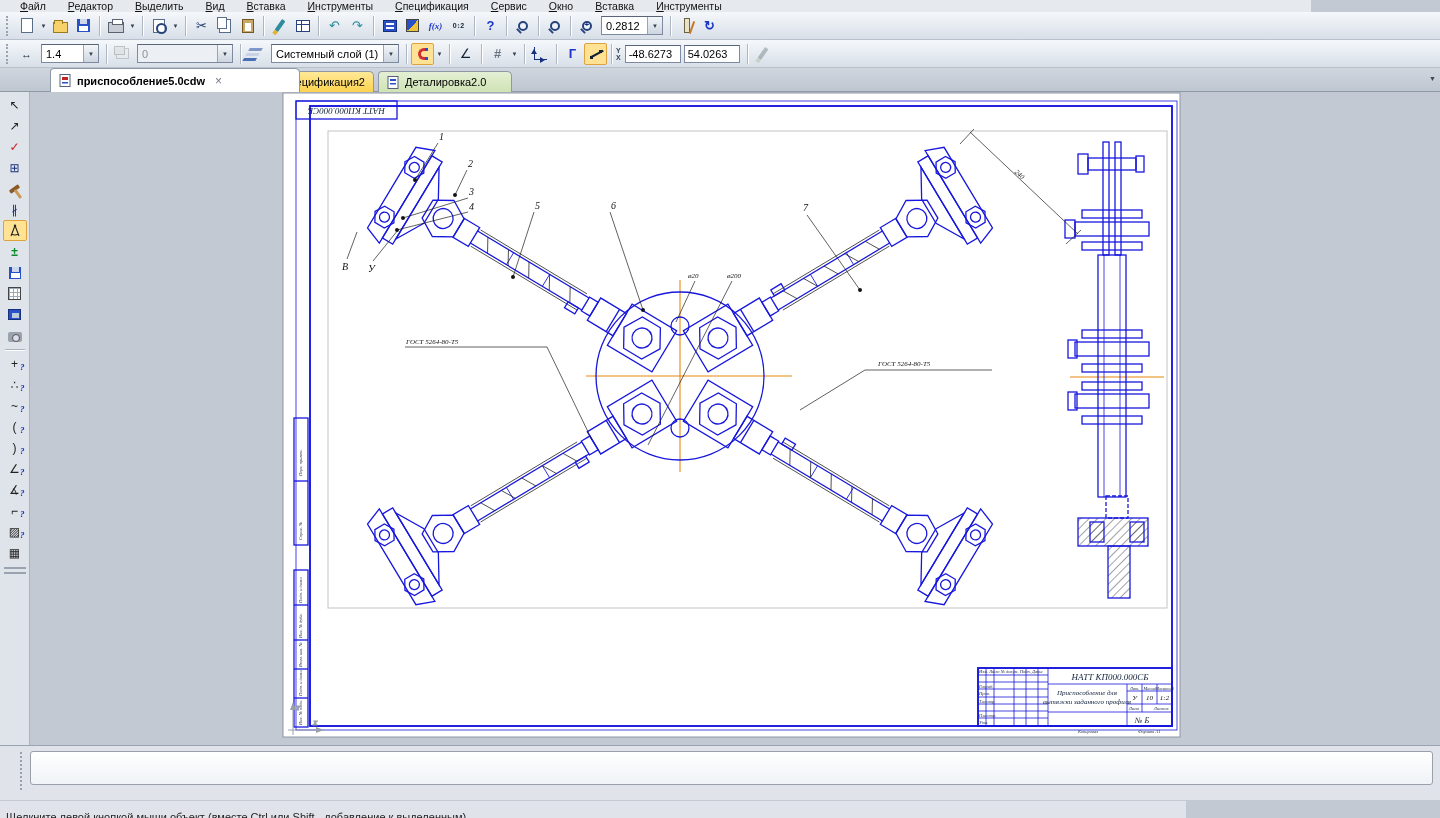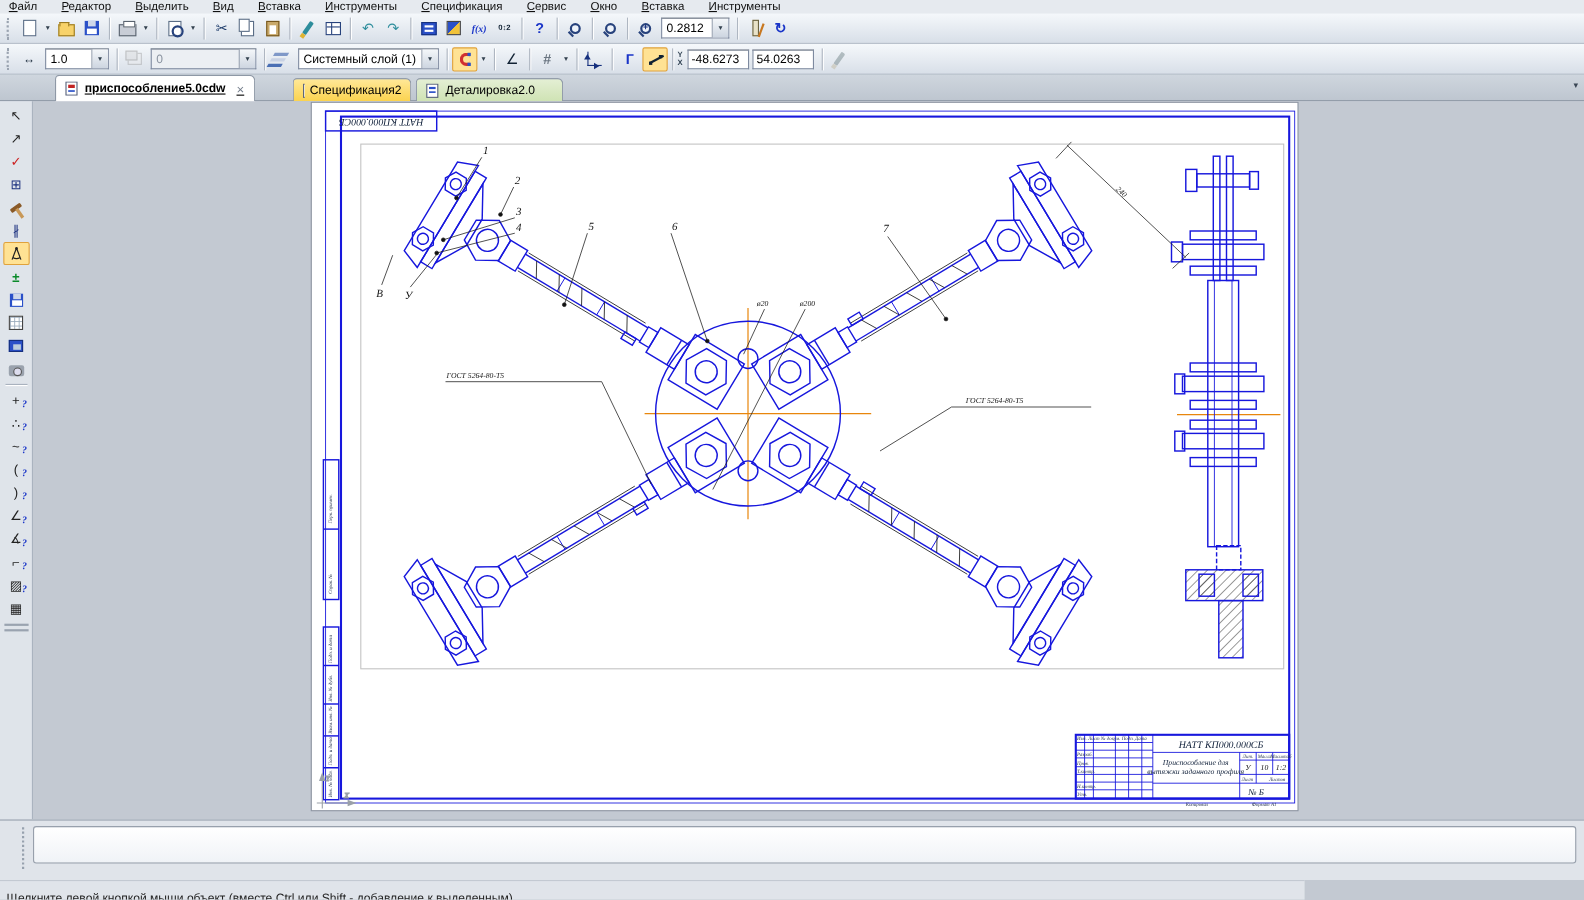--- a/index.html
+++ b/index.html
@@ -1,22 +1,22 @@
 <!DOCTYPE html>
 <html><head>
 <meta charset="utf-8">
 <style>
   * { margin:0; padding:0; box-sizing:border-box; }
   html,body { width:1440px; height:818px; overflow:hidden;
     font-family:"Liberation Sans", sans-serif; background:#c3c9d2; }
   .app { position:relative; width:1440px; height:818px; background:#c3c9d2; }
 
   
-  .menubar { position:absolute; left:0; top:0; width:1440px; height:12px;
-    background:#e6eaef; font-size:10.5px; color:#111; display:flex; align-items:flex-start; padding-left:8px; }
+  .menubar { position:absolute; left:0; top:0; width:1311px; height:12px;
+    background:#e6eaef; font-size:10.5px; color:#111; display:flex; align-items:flex-start; padding-left:20px; }
   .menu-item { display:inline-block; margin-right:22px; line-height:12px; cursor:default; white-space:nowrap; }
   .menu-item::first-letter { text-decoration:underline; }
 
   
   .toolbar { position:absolute; left:0; width:1440px; height:28px;
     background:linear-gradient(#f5f8fb,#d8dfe8); border-bottom:1px solid #b9c1cc;
     display:flex; align-items:center; padding-left:4px; }
   .tb-row1 { top:12px; } .tb-row2 { top:40px; height:28px; }
   .grip { width:5px; height:20px; border-left:2px dotted #9aa3b0; margin:0 4px 0 2px; }
   .sep { width:1px; height:20px; background:#aeb6c1; box-shadow:1px 0 0 #fff; margin:0 4px; }
@@ -262,21 +262,21 @@
         <span class="glyph blue" style="font-weight:bold">↻</span>
       </span>
   </div>
 
   <div class="toolbar tb-row2">
     <span class="grip"></span>
     <span class="tb">
         <span class="i-step">↔</span>
       </span>
     <span class="combo" style="width:58px">
-      <span class="val" style="flex:1">1.0</span>
+      <span class="val" style="flex:1">1.4</span>
       <span class="btn">▼</span>
     </span>
     <span class="sep"></span>
     <span class="tb disabled">
         <span class="i i-laycopy"></span>
       </span>
     <span class="combo disabled" style="width:96px">
       <span class="val" style="flex:1">0</span>
       <span class="btn">▼</span>
     </span>
@@ -320,21 +320,21 @@
     </span>
     <input class="coord-input" style="margin-left: 4px;" value="-48.6273">
     <input class="coord-input" value="54.0263" style="">
     <span class="sep"></span>
     <span class="tb disabled">
         <span class="i i-painter"></span>
       </span>
   </div>
 
   <div class="tabbar">
-    <div class="tab tab-active" style="left:50px; width:182px;text-decoration:underline;">
+    <div class="tab tab-active" style="left:50px; width:250px;">
       <svg width="13" height="13">
           <rect x="1" y="0.5" width="10" height="12" fill="#fff" stroke="#56607a"></rect>
           <rect x="3" y="3" width="6" height="3" fill="#c22424"></rect>
           <rect x="3" y="8" width="6" height="1.5" fill="#2a50c8"></rect>
         </svg>
       <span class="lbl">приспособление5.0cdw</span>
       <span class="close">×</span>
     </div>
     <div class="tab tab-spec" style="left:266px; width:108px;">
       <svg width="13" height="13">

